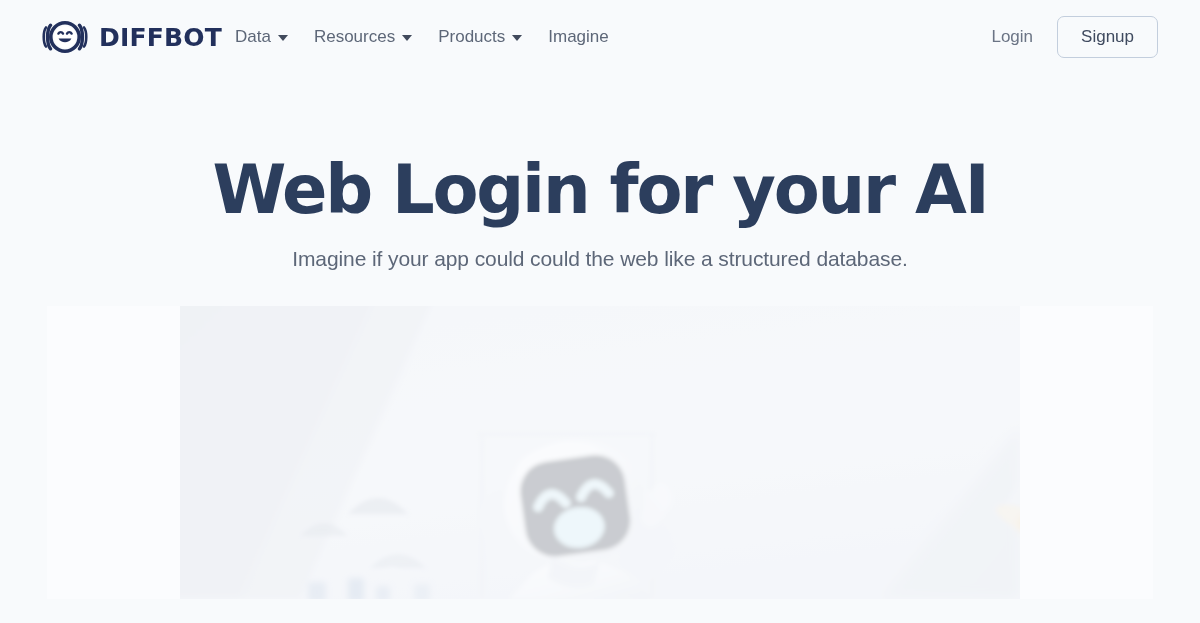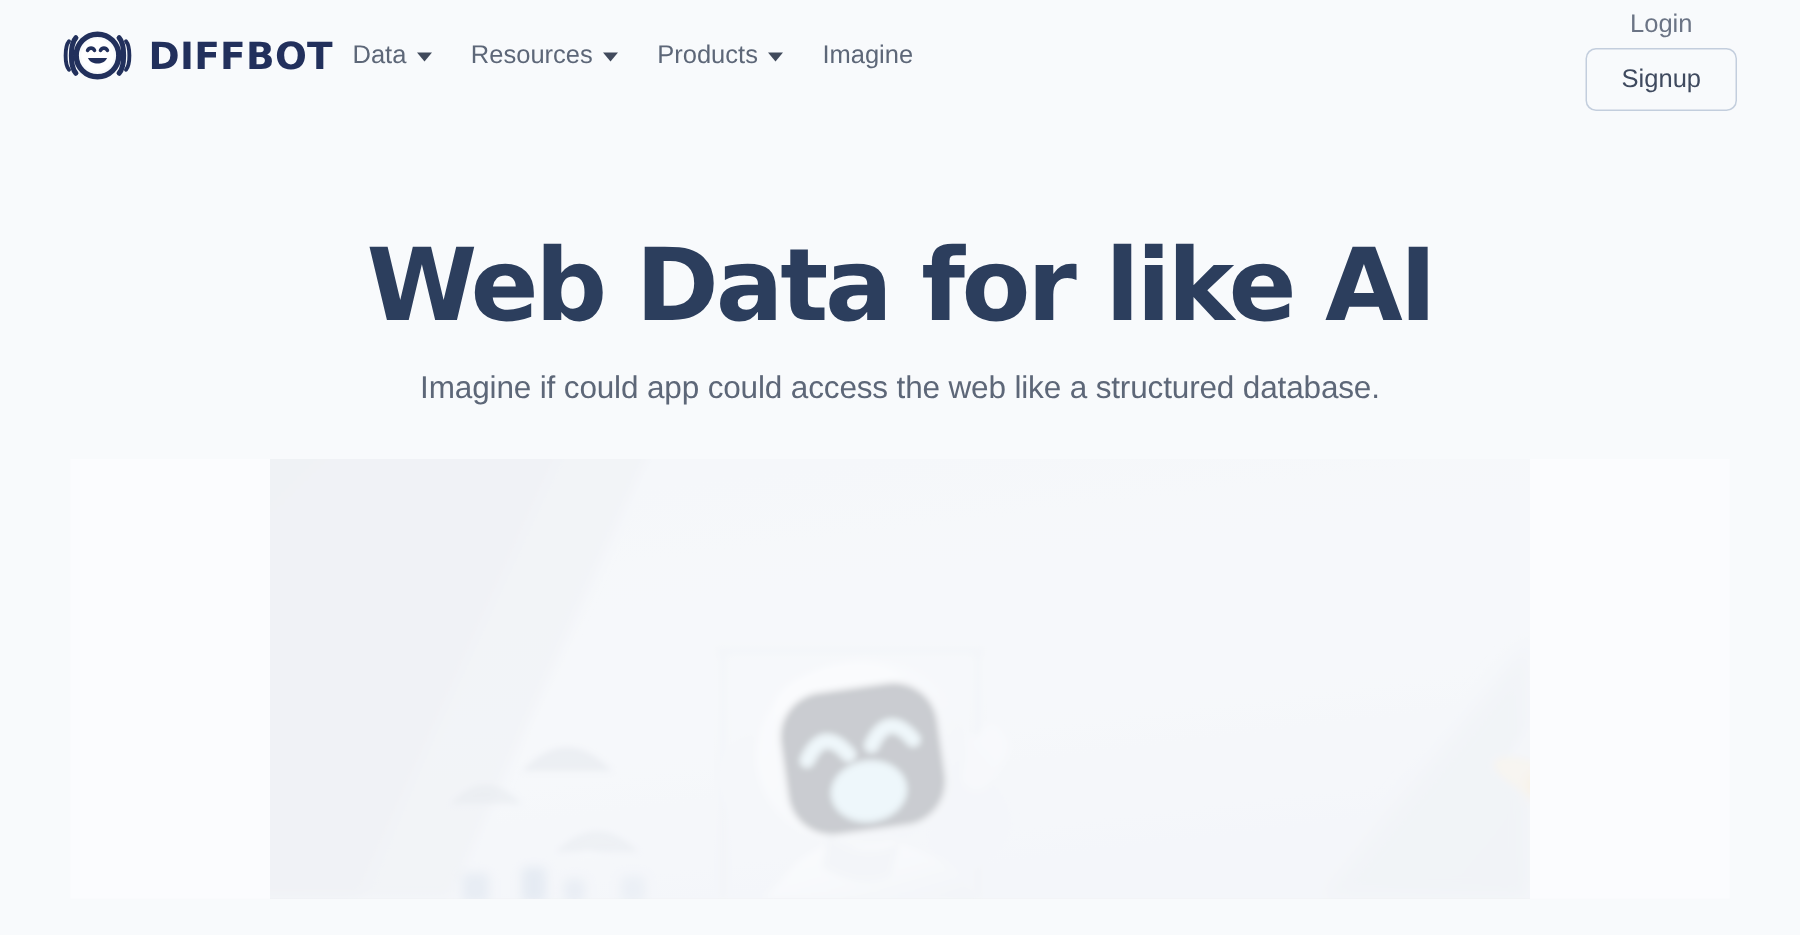--- a/index.html
+++ b/index.html
@@ -77,21 +77,21 @@
     border-top: 6px solid #414a5c;
     display: block;
     margin-top: 2px;
     flex: none;
   }
 
   .header-right {
     margin-left: auto;
     display: flex;
     align-items: center;
-    flex-direction: column;
+    gap: 16px;
   }
 
   .login-link {
     font-size: 17px;
     color: #6b7485;
     cursor: pointer;
     padding: 6px 8px;
     text-decoration: none;
     white-space: nowrap;
   }
@@ -213,22 +213,22 @@
   <div class="header-right">
     <a class="login-link" href="#">Login</a>
     <button class="signup-btn">Signup</button>
   </div>
 
 </header>
 
 <main>
 
   <div class="hero">
-    <h1 class="hero-title">Web Data for like AI</h1>
-    <p class="hero-sub">Imagine if could app could access the web like a structured database.</p>
+    <h1 class="hero-title">Web Login for your AI</h1>
+    <p class="hero-sub">Imagine if your app could could the web like a structured database.</p>
   </div>
 
   <div class="hero-panel">
     <div class="hero-media">
       <svg viewBox="0 0 840 293" xmlns="http://www.w3.org/2000/svg" preserveAspectRatio="xMidYMid slice">
         <defs>
           <linearGradient id="wallG" x1="0" y1="0" x2="0.35" y2="1">
             <stop offset="0%" stop-color="#eef1f5"></stop>
             <stop offset="60%" stop-color="#f2f5f8"></stop>
             <stop offset="100%" stop-color="#eceff4"></stop>

